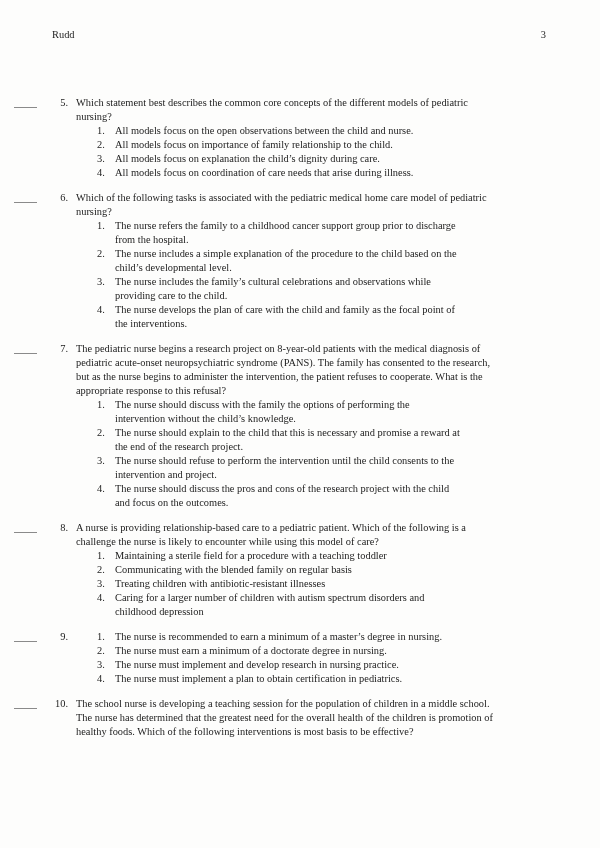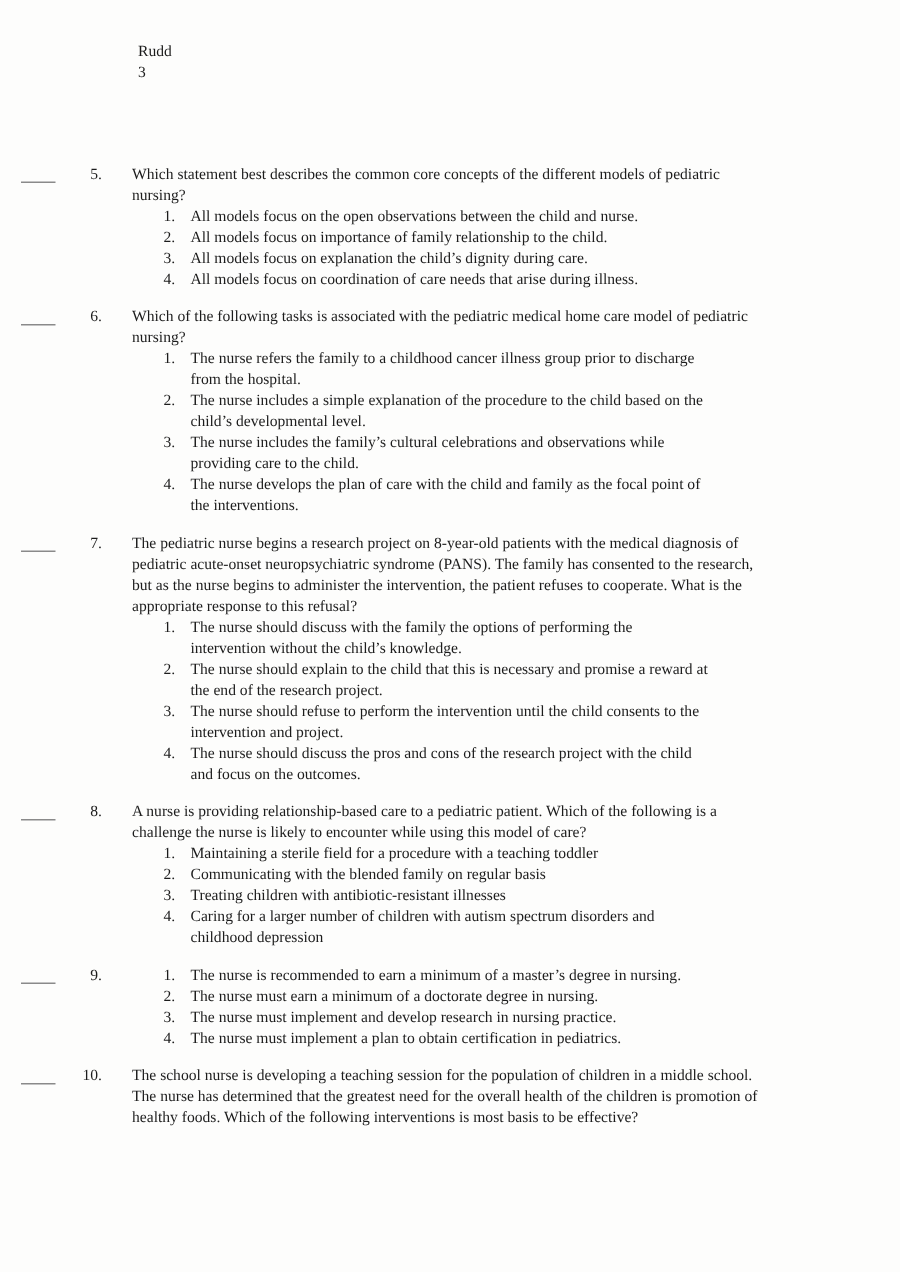--- a/index.html
+++ b/index.html
@@ -15,22 +15,21 @@
     color: #1c1c1c;
     font-family: "Liberation Serif", "DejaVu Serif", serif;
     font-size: 10.4px;
     line-height: 14px;
     overflow: hidden;
   }
   .header {
     display: flex;
     justify-content: space-between;
     align-items: flex-start;
-    padding: 28px 54px 0 92px;
-    flex-direction: column;
+    padding: 28px 54px 0 52px;
   }
   .header-left div {
     white-space: nowrap;
   }
   .page-number {
     white-space: nowrap;
   }
   .main {
     margin-top: 54px;
     padding-right: 12px;
@@ -48,21 +47,21 @@
     border-bottom: 1.6px solid #8a8a8a;
   }
   .q-num {
     display: block;
     flex: 0 0 28px;
     margin-left: 3px;
     text-align: right;
   }
   .q-body {
     flex: 1 1 auto;
-    margin-left: 20px;
+    margin-left: 8px;
     min-width: 0;
   }
   .q-stem {
     white-space: pre-line;
   }
   .options {
     margin: 0;
     padding: 0;
   }
   .option {
@@ -123,21 +122,21 @@
 
     <div class="question">
       <span class="answer-blank"></span>
       <span class="q-num">6.</span>
       <div class="q-body">
         <div class="q-stem">Which of the following tasks is associated with the pediatric medical home care model of pediatric
 nursing?</div>
         <div class="options">
           <div class="option">
             <span class="opt-num">1.</span>
-            <div class="opt-text">The nurse refers the family to a childhood cancer illness group prior to discharge
+            <div class="opt-text">The nurse refers the family to a childhood cancer support group prior to discharge
 from the hospital.</div>
           </div>
           <div class="option">
             <span class="opt-num">2.</span>
             <div class="opt-text">The nurse includes a simple explanation of the procedure to the child based on the
 child’s developmental level.</div>
           </div>
           <div class="option">
             <span class="opt-num">3.</span>
             <div class="opt-text">The nurse includes the family’s cultural celebrations and observations while

